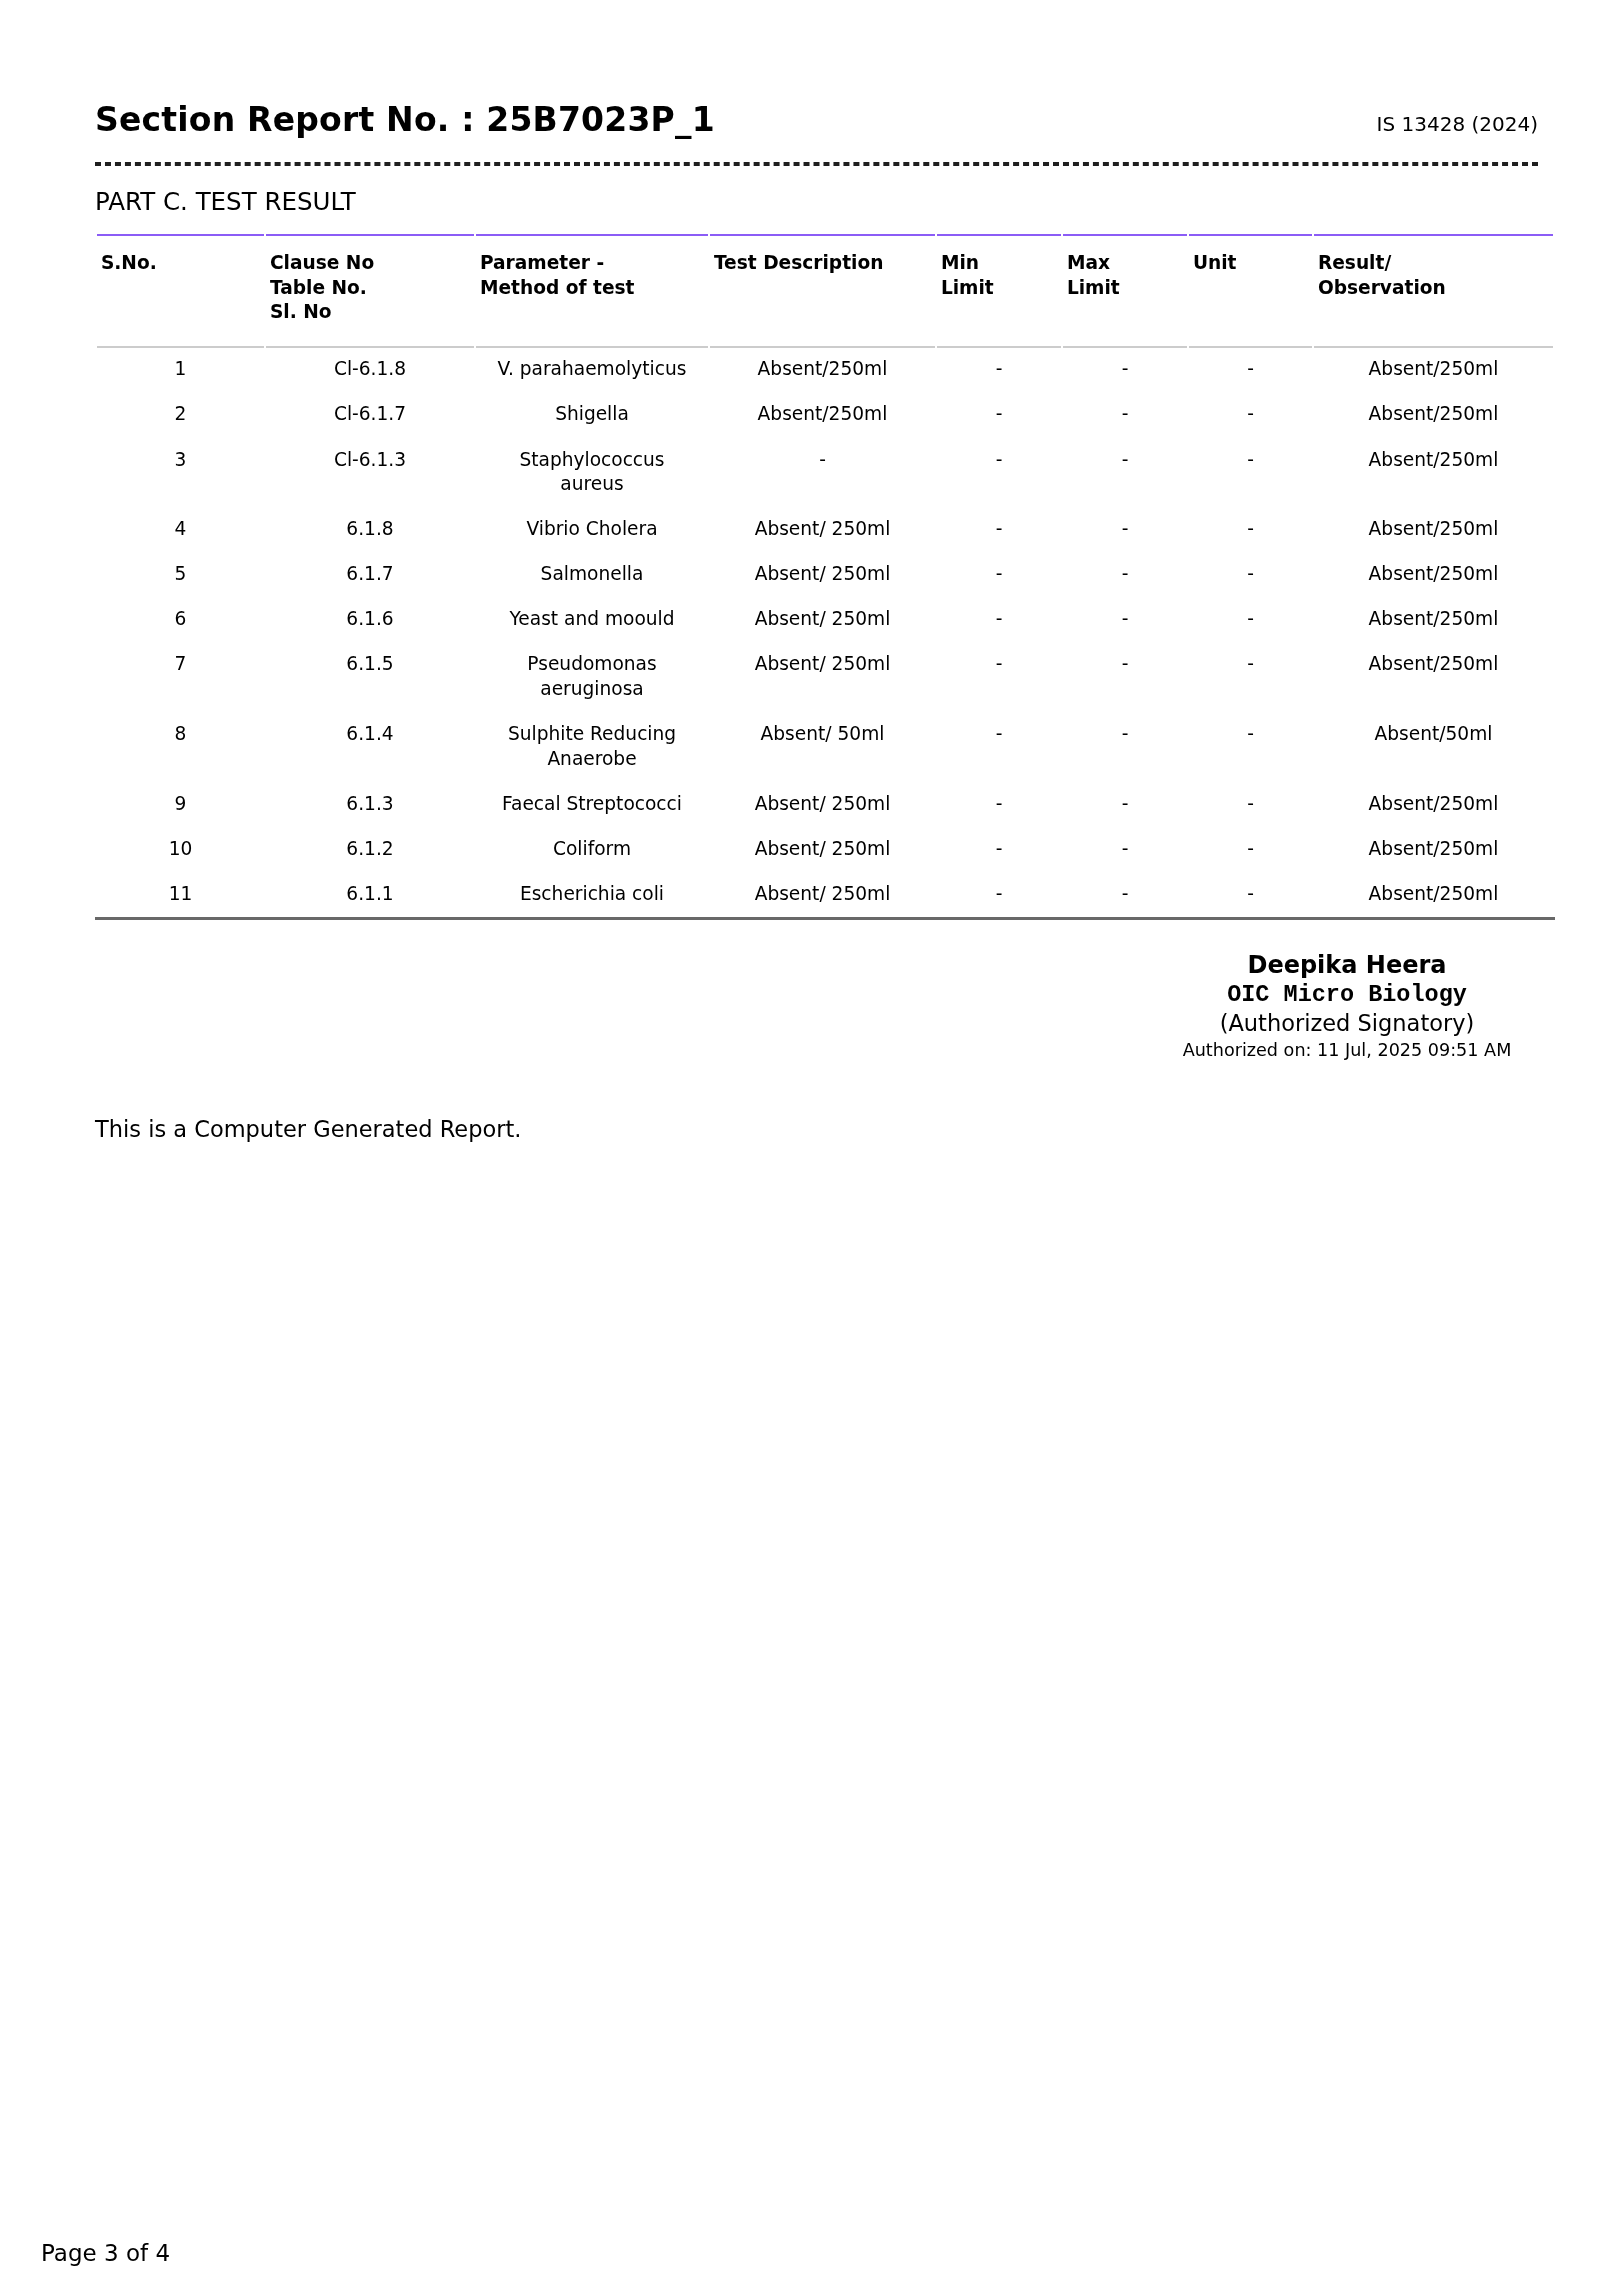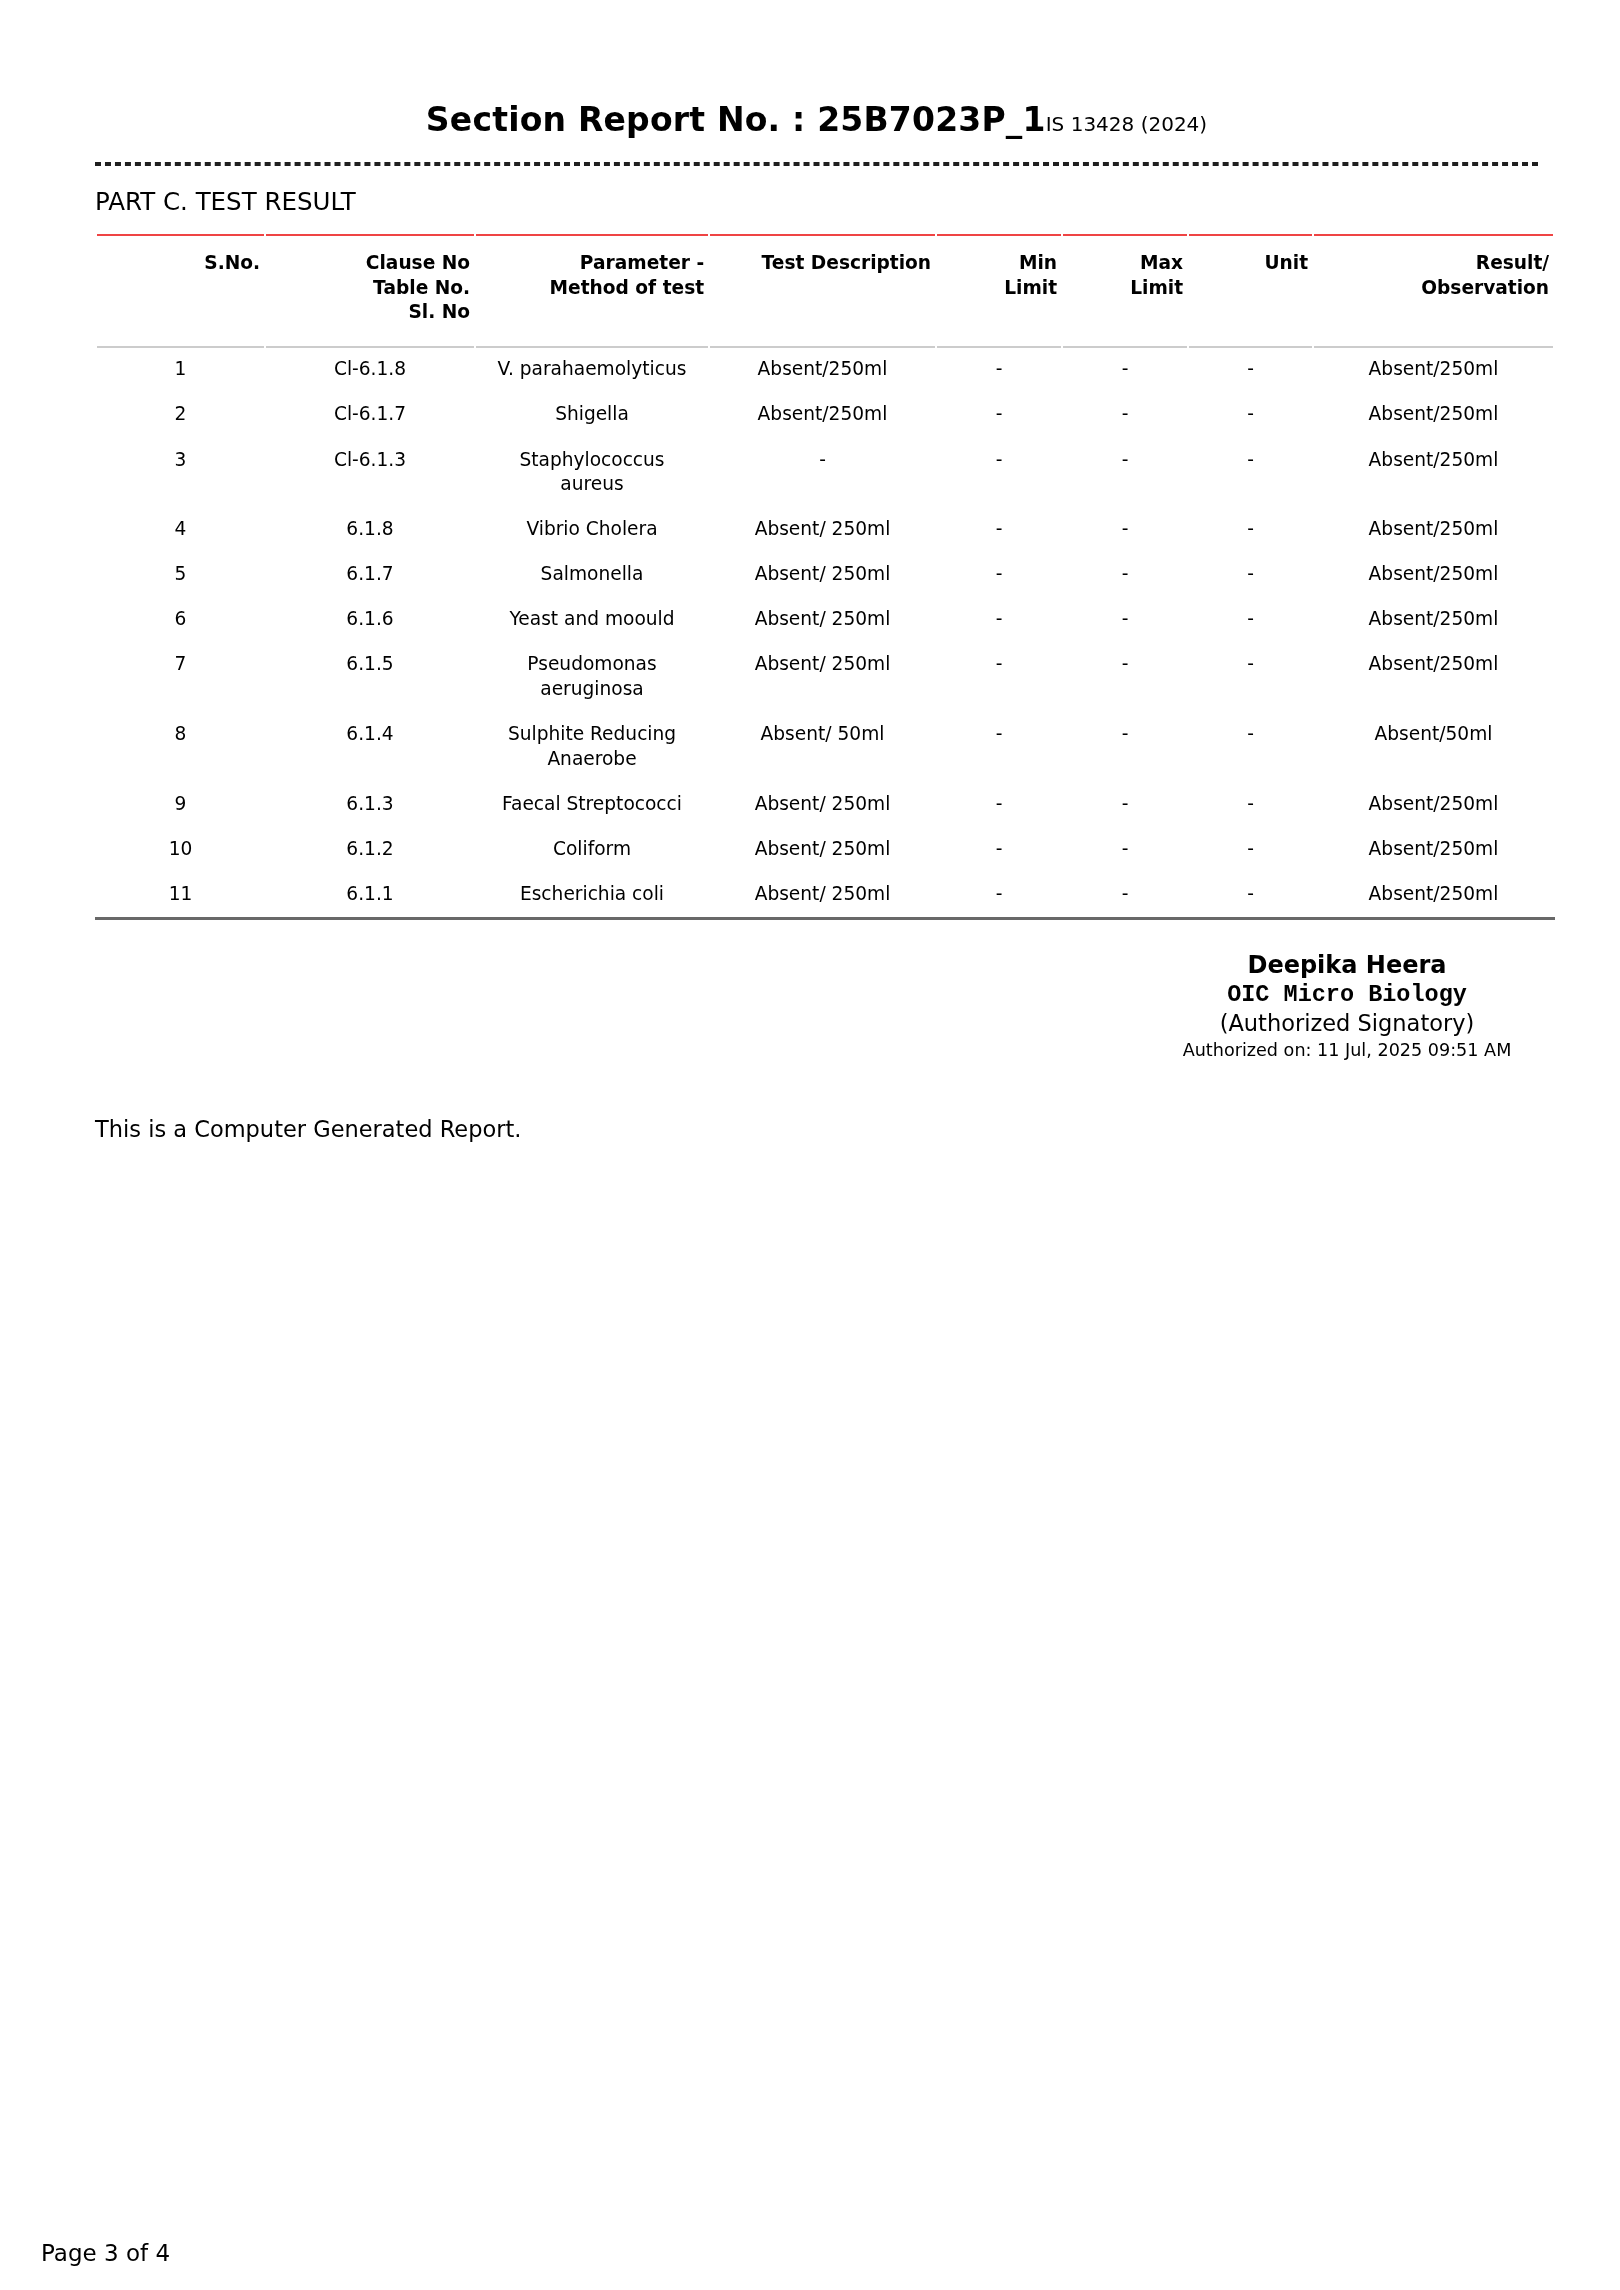--- a/index.html
+++ b/index.html
@@ -15,21 +15,21 @@
   }
   .content {
     margin-left: 95px;
     margin-right: 82px; 
   }
 
   
   .doc-header {
     padding-top: 98px;
     display: flex;
-    justify-content: center;
+    justify-content: space-between;
     align-items: baseline;
   }
   .doc-title {
     font-size: 33px;
     font-weight: bold;
     line-height: 43px;
     letter-spacing: 0.2px;
   }
   .doc-standard {
     font-size: 20px;
@@ -62,27 +62,27 @@
   table.results col:nth-child(1) { width: 167px; }
   table.results col:nth-child(2) { width: 208px; }
   table.results col:nth-child(3) { width: 232px; }
   table.results col:nth-child(4) { width: 225px; }
   table.results col:nth-child(5) { width: 124px; }
   table.results col:nth-child(6) { width: 124px; }
   table.results col:nth-child(7) { width: 123px; }
   table.results col:nth-child(8) { width: 239px; }
 
   table.results th {
-    border-top: 2px solid #ef4444;
+    border-top: 2px solid #8b5cf6;
     border-bottom: 2px solid #cccccc;
     font-size: 18.6px;
     font-weight: bold;
     line-height: 24.5px;
     padding: 15.7px 3.9px 20.6px 3.9px;
-    text-align: right;
+    text-align: left;
     vertical-align: top;
     white-space: pre-line;
   }
   table.results td {
     font-size: 18.6px;
     line-height: 24.5px;
     padding: 9.8px 3.9px 10.8px 3.9px;
     text-align: center;
     vertical-align: top;
     white-space: pre-line;

